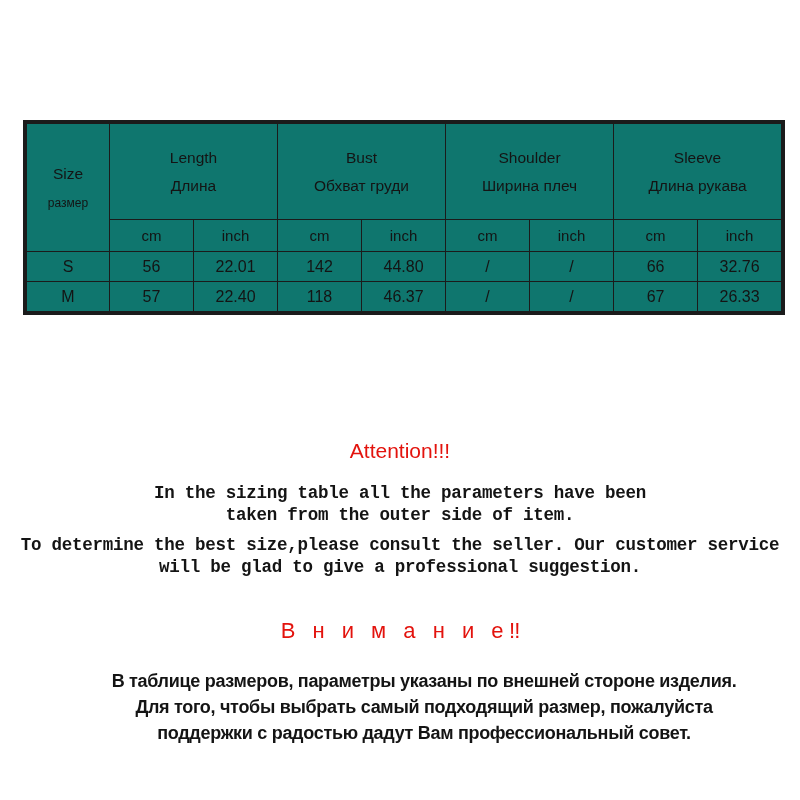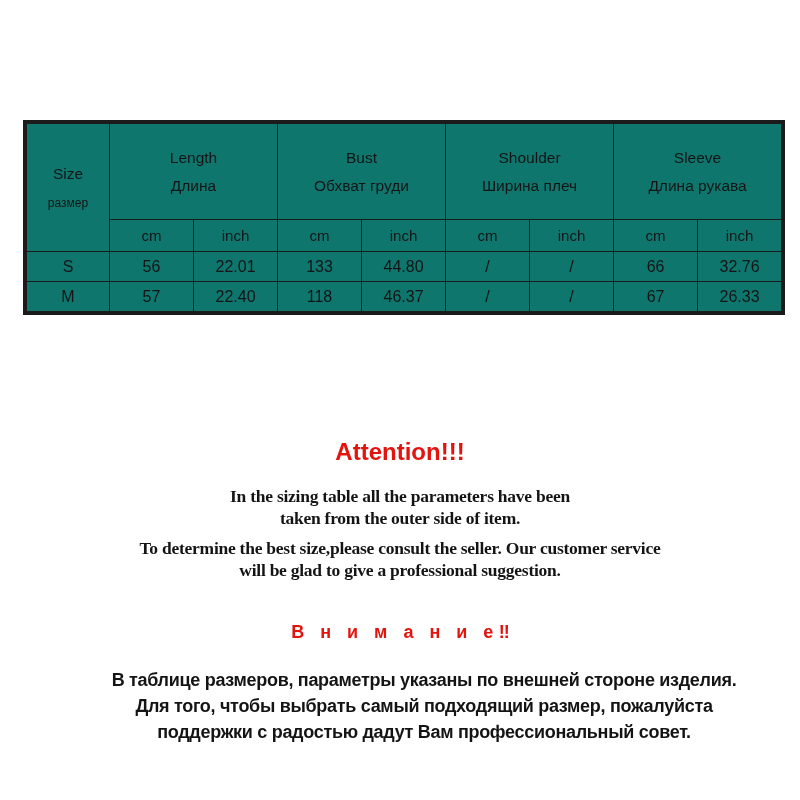--- a/index.html
+++ b/index.html
@@ -93,44 +93,44 @@
   #notice {
     position: absolute;
     left: 0;
     top: 440px;
     width: 800px;
     text-align: center;
   }
   .attn-en {
     color: #e3130d;
     font-family: "Liberation Sans", sans-serif;
-    font-size: 24px;
-    font-weight: 700;
+    font-size: 21px;
+    font-weight: 400;
     letter-spacing: 0px;
     line-height: 1;
     margin: 0 0 22px 0;
   }
   .para {
-    font-family: Liberation Serif, serif;
+    font-family: Liberation Mono, monospace;
     font-size: 17.5px;
     font-weight: 600;
     color: #141414;
     line-height: 21.5px;
     margin: 0;
     letter-spacing: -0.25px;
   }
   .para .ln { display: block; }
   #para-en-1 { margin-bottom: 9px; }
   #para-en-2 { margin-bottom: 0; }
 
   .attn-ru {
     color: #e3130d;
     font-family: "Liberation Sans", sans-serif;
-    font-size: 18px;
-    font-weight: 700;
+    font-size: 22px;
+    font-weight: 400;
     line-height: 1;
     margin: 42px 0 26px 0;
   }
   .attn-ru .spaced { letter-spacing: 5.5px; }
   .attn-ru .bangs { letter-spacing: -1px; }
 
   .para-ru {
     font-family: "Liberation Sans", sans-serif;
     font-size: 18px;
     font-weight: 600;
@@ -189,21 +189,21 @@
         <th class="unit-head">inch</th>
         <th class="unit-head">cm</th>
         <th class="unit-head">inch</th>
       </tr>
     </thead>
     <tbody>
       <tr>
         <td class="size-cell">S</td>
         <td class="data-cell">56</td>
         <td class="data-cell">22.01</td>
-        <td class="data-cell">133</td>
+        <td class="data-cell">142</td>
         <td class="data-cell">44.80</td>
         <td class="data-cell">/</td>
         <td class="data-cell">/</td>
         <td class="data-cell">66</td>
         <td class="data-cell">32.76</td>
       </tr>
       <tr>
         <td class="size-cell">M</td>
         <td class="data-cell">57</td>
         <td class="data-cell">22.40</td>

